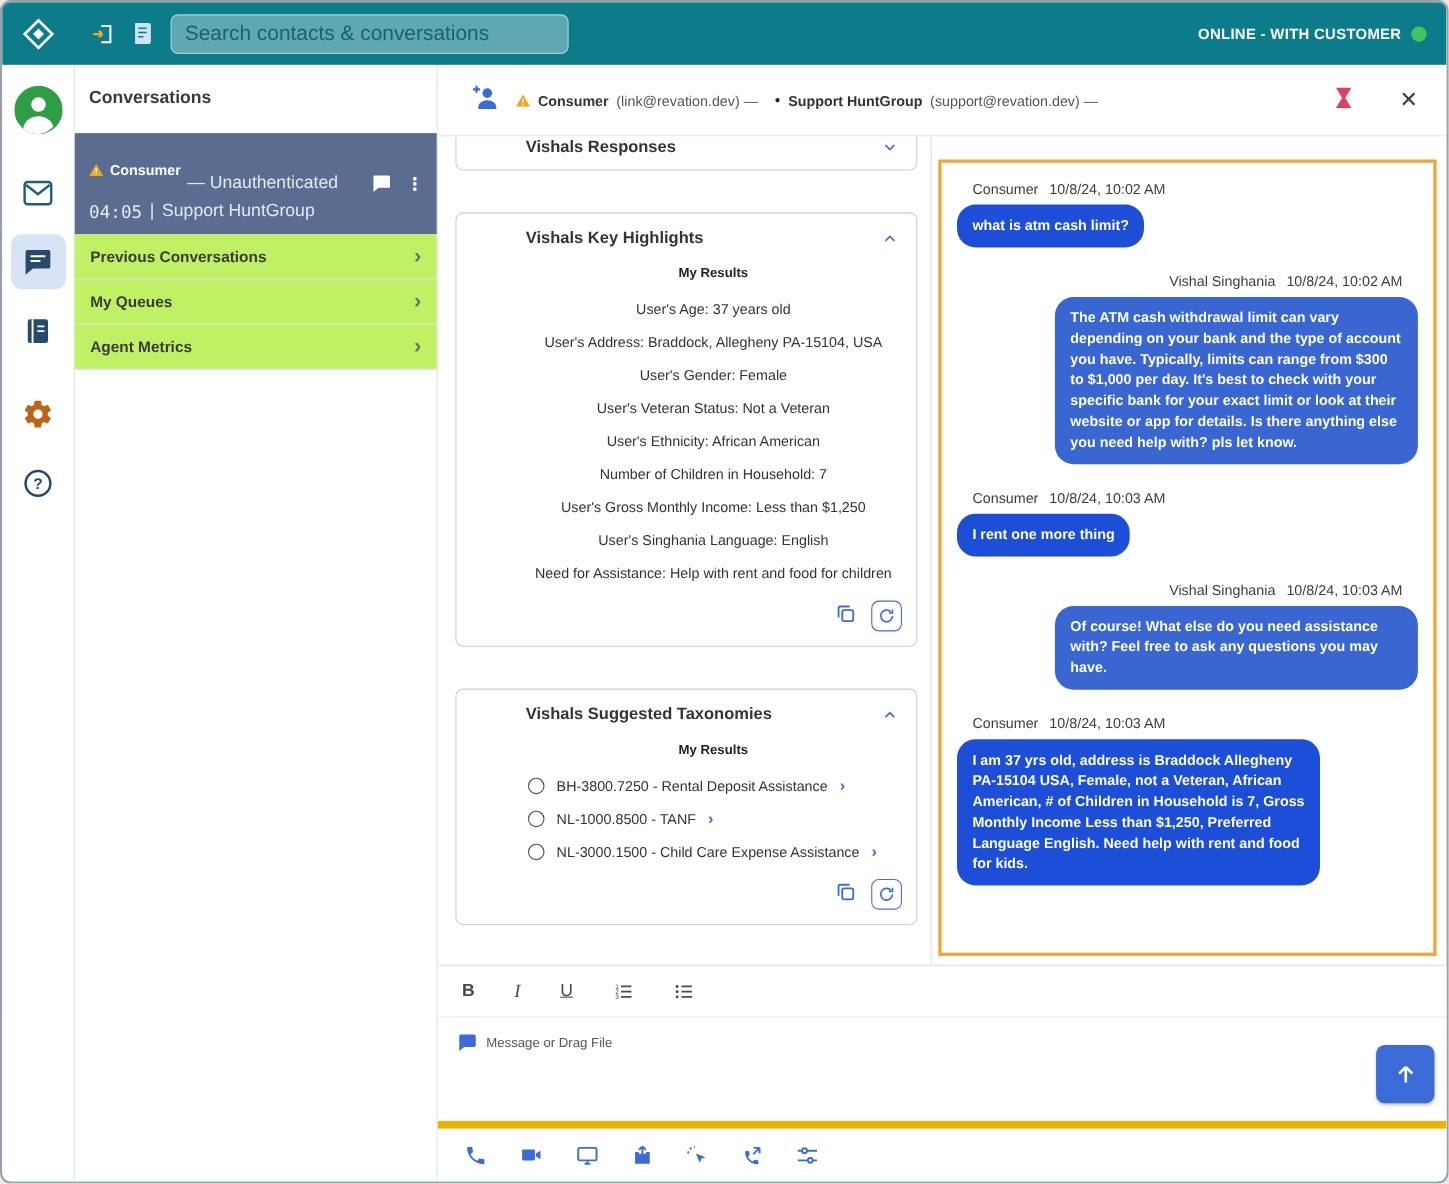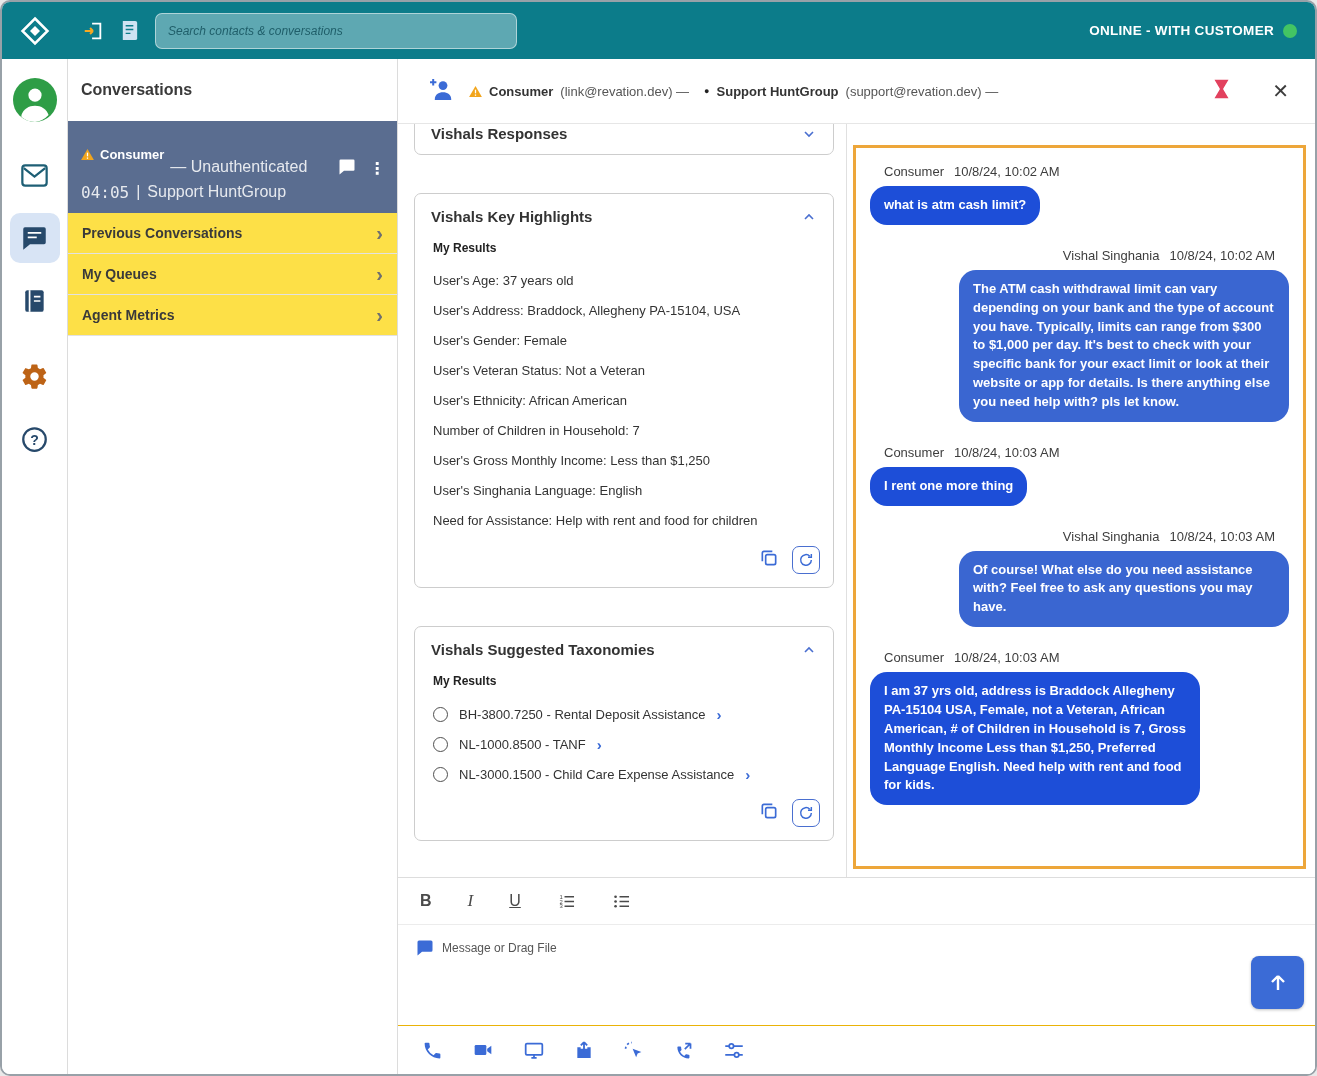--- a/index.html
+++ b/index.html
@@ -9,22 +9,22 @@
   .window { width:1317px; height:1076px; background:#fff; border:2px solid #98a1a8;
             border-radius:10px; overflow:hidden; display:flex; flex-direction:column; }
 
   
   .topbar { height:57px; background:#0C7C8A; display:flex; align-items:center; flex-shrink:0; }
   .logo-box { width:66px; height:100%; display:flex; align-items:center; justify-content:center; }
   .tb-icon { margin-left:13px; display:flex; align-items:center; }
   .search-wrap { margin-left:14px; width:362px; height:36px; background:rgba(255,255,255,.34);
                  border:1px solid rgba(255,255,255,.5); border-radius:7px; display:flex;
                  align-items:center; padding:0 12px; }
-  .search-input { flex:1; background:transparent; border:none; outline:none; font-size:12px;
-                  color:#0d3d46; font-family:inherit;font-style:italic; }
+  .search-input { flex:1; background:transparent; border:none; outline:none; font-size:19px;
+                  color:#0d3d46; font-family:inherit; }
   .search-input::placeholder { color:#15525d; opacity:.85; }
   .status { margin-left:auto; margin-right:18px; display:flex; align-items:center; gap:9px;
             color:#fff; font-weight:bold; font-size:13.5px; letter-spacing:.3px; }
   .status-dot { width:14px; height:14px; border-radius:50%; background:#43C463; }
 
   
   .app-body { flex:1; display:flex; min-height:0; }
 
   .rail { width:66px; border-right:1px solid #dcdcdc; display:flex; flex-direction:column;
           align-items:center; padding-top:16px; flex-shrink:0; background:#fff; }
@@ -40,45 +40,45 @@
                  font-size:16px; font-weight:bold; color:#3a3a3a; flex-shrink:0; }
   .conv-selected { background:#5A6D90; color:#fff; padding:11px 12px 11px 13px; display:flex; }
   .cs-main { flex:1; min-width:0; }
   .cs-line1 { display:flex; align-items:center; gap:6px; font-size:13px; }
   .cs-name { font-weight:bold; }
   .cs-status { color:rgba(255,255,255,.85); font-size:16px;margin-top:26px; }
   .cs-line2 { margin-top:7px; font-size:16px; color:rgba(255,255,255,.85); display:flex; gap:7px; }
   .cs-time { font-family:"DejaVu Sans Mono","Liberation Mono",monospace; }
   .cs-icons { display:flex; align-items:center; gap:13px; margin-top:4px; }
   .kebab { color:#fff; font-size:16px; font-weight:bold; line-height:1; }
-  .conv-row { height:41px; background:#fde047; border-bottom:1px solid #e2e2e2; display:flex;
+  .conv-row { height:41px; background:#bef264; border-bottom:1px solid #e2e2e2; display:flex;
               align-items:center; padding:0 14px;gap:44px; }
   .conv-row .row-label { font-weight:bold; font-size:14px; color:#3a3a3a; }
   .row-chev { margin-left:auto; color:#6f6f6f; font-size:20px; line-height:1; font-weight:bold; }
 
   
   .main { flex:1; display:flex; flex-direction:column; min-width:0; background:#fff; }
   .main-header { height:65px; flex-shrink:0; display:flex; align-items:center;
                  padding:0 26px 0 30px; border-bottom:1px solid #e6e6e6; }
   .participants { display:flex; align-items:center; gap:7px; font-size:13px; color:#555; margin-left:14px; }
   .p-name { font-weight:bold; color:#333; }
   .p-dot { font-size:9px; color:#222; margin-left:8px; }
   .hdr-right { margin-left:auto; display:flex; align-items:center; gap:42px; }
   .close-x { font-size:20px; color:#3c3c3c; line-height:1; }
 
   .content { flex:1; display:flex; min-height:0; }
 
   
   .cards-col { width:449px; flex-shrink:0; border-right:1px solid #e0e0e0; overflow:hidden;
                padding:0 12px 0 16px; }
-  .card { border:1px solid #cdcdcd; border-radius:7px; background:#fff; margin-bottom:38px; }
+  .card { border:1px solid #cdcdcd; border-radius:7px; background:#fff; margin-bottom:38px;padding-left:47px; }
   .card.cut { margin-top:-14px; border-top-left-radius:0; border-top-right-radius:0; }
   .card-head { display:flex; align-items:center; justify-content:space-between; padding:14px 16px 12px; }
   .card-title { font-size:15px; font-weight:bold; color:#333; }
-  .card-body { padding:0 16px 4px 18px; }
+  .card-body { padding:0 16px 4px 18px;text-align:center; }
   .card-sub { font-size:12px; font-weight:bold; color:#222; margin:4px 0 11px; }
   .kh-item { font-size:13px; color:#333; height:30px; line-height:30px; white-space:nowrap; }
   .card-foot { display:flex; justify-content:flex-end; align-items:center; gap:13px; padding:6px 13px 13px; }
   .refresh-btn { width:28px; height:28px; border:1.5px solid #4a6fd0; border-radius:7px;
                  display:flex; align-items:center; justify-content:center; background:#fff; }
   .tax-option { display:flex; align-items:center; gap:11px; height:30px; }
   .radio { width:15px; height:15px; border:1.7px solid #4f4f4f; border-radius:50%; flex-shrink:0; }
   .tax-label { font-size:13px; color:#333; }
   .tax-chev { color:#3B6BD6; font-size:15px; font-weight:bold; line-height:1; }
 
@@ -96,21 +96,21 @@
   .msg-group.right .bubble { background:#3A66D1; }
 
   
   .composer { flex-shrink:0; border-top:1px solid #dddddd; background:#fff; }
   .fmt-toolbar { height:47px; display:flex; align-items:center; gap:36px; padding-left:22px;
                  border-bottom:1px solid #ececec; }
   .fmt-btn { color:#4a4a4a; font-size:16px; display:flex; align-items:center; }
   .fmt-b { font-weight:bold; }
   .fmt-i { font-style:italic; font-family:"Liberation Serif","DejaVu Serif",serif; font-size:17px; }
   .fmt-u { text-decoration:underline; }
-  .msg-area { height:101px; position:relative; padding:14px 18px; border-bottom:1px solid #eab308; }
+  .msg-area { height:101px; position:relative; padding:14px 18px; border-bottom:7px solid #eab308; }
   .msg-hint { display:flex; align-items:center; gap:8px; color:#555; font-size:12px; }
   .send-btn { position:absolute; right:11px; bottom:16px; width:53px; height:53px; background:#3B6BD6;
               border-radius:8px; display:flex; align-items:center; justify-content:center;
               box-shadow:0 1px 3px rgba(0,0,0,.25); }
   .actions-row { height:48px; display:flex; align-items:center; gap:29px; padding-left:24px; }
   .act-icon { display:flex; align-items:center; }
 </style>
 </head>
 <body>
 

